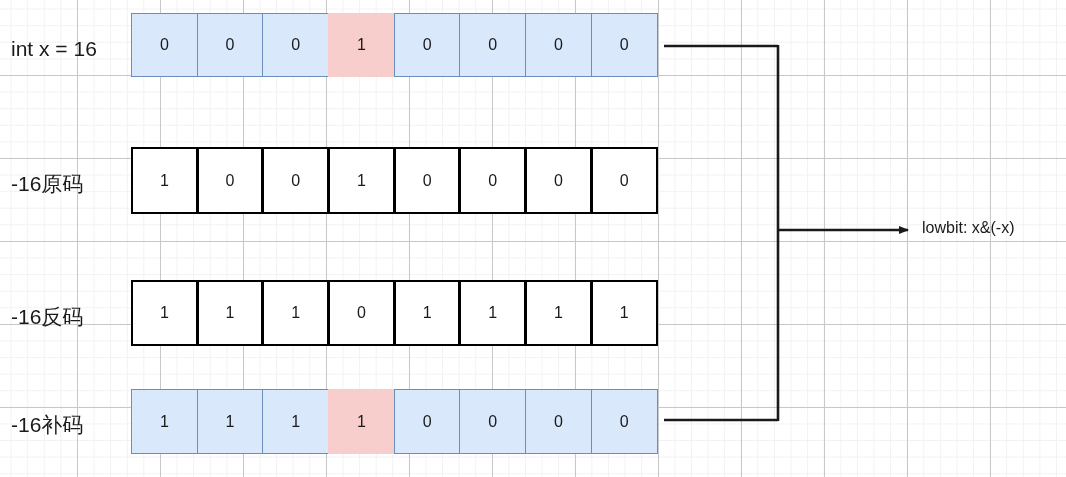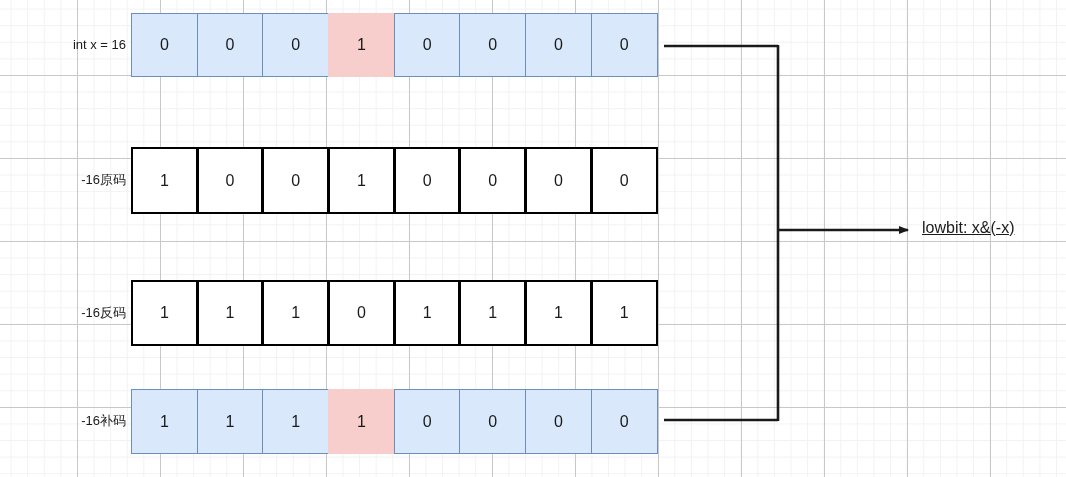--- a/index.html
+++ b/index.html
@@ -26,24 +26,24 @@
       83px 83px,
       83px 83px,
       16.6px 16.6px,
       16.6px 16.6px;
     background-position: -6px -8px, -6px -8px, -6px -8px, -6px -8px;
   }
 
   
   .row-label {
     position: absolute;
-    left: 4px;
+    left: 11px;
     width: 122px;
-    text-align: right;
-    font-size: 13px;
+    text-align: left;
+    font-size: 21px;
     color: #1a1a1a;
     line-height: 1;
     white-space: nowrap;
   }
 
   
   .bit-row {
     position: absolute;
     display: flex;
   }
@@ -74,21 +74,20 @@
   }
 
   
   #lowbit-label {
     position: absolute;
     left: 922px;
     top: 219px;
     font-size: 16px;
     color: #1a1a1a;
     white-space: nowrap;
-    text-decoration: underline;
   }
 </style>
 </head>
 <body>
 
 <div id="canvas">
 
   <svg id="connector" viewBox="0 0 1066 477" xmlns="http://www.w3.org/2000/svg">
     <defs>
       <marker id="arrowhead" markerWidth="10" markerHeight="8" refX="9" refY="4" orient="auto" markerUnits="userSpaceOnUse">

